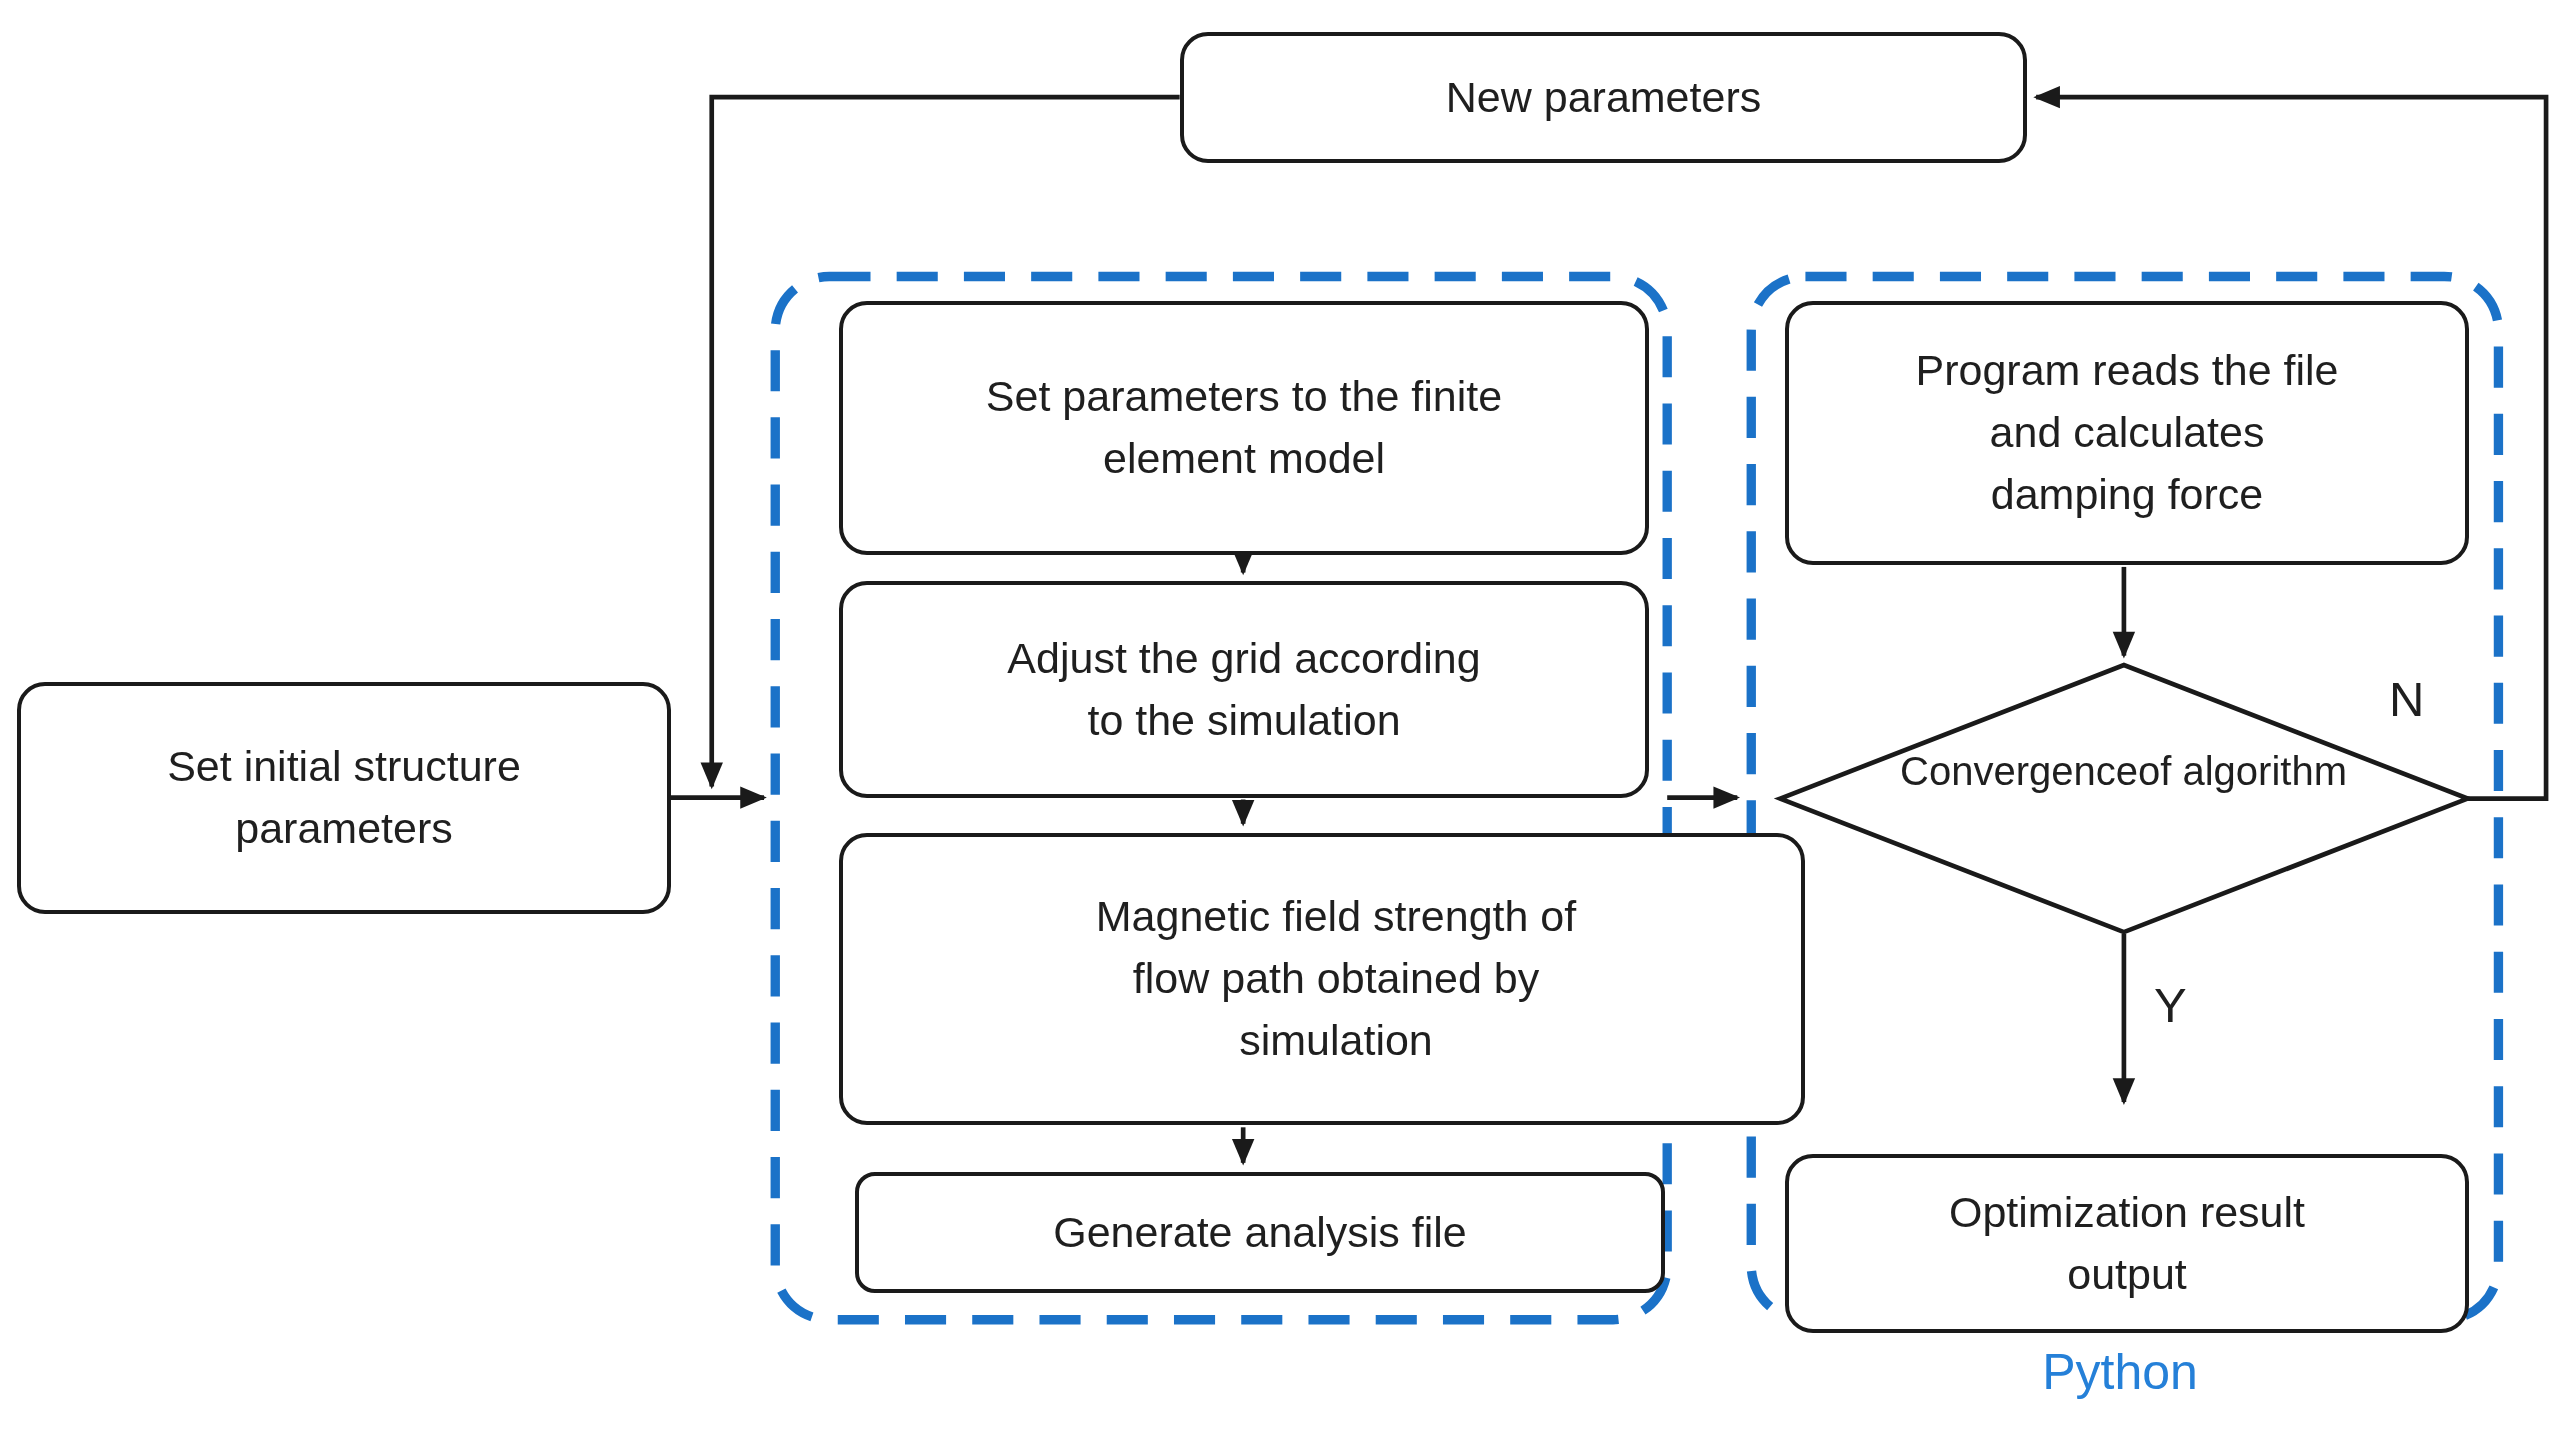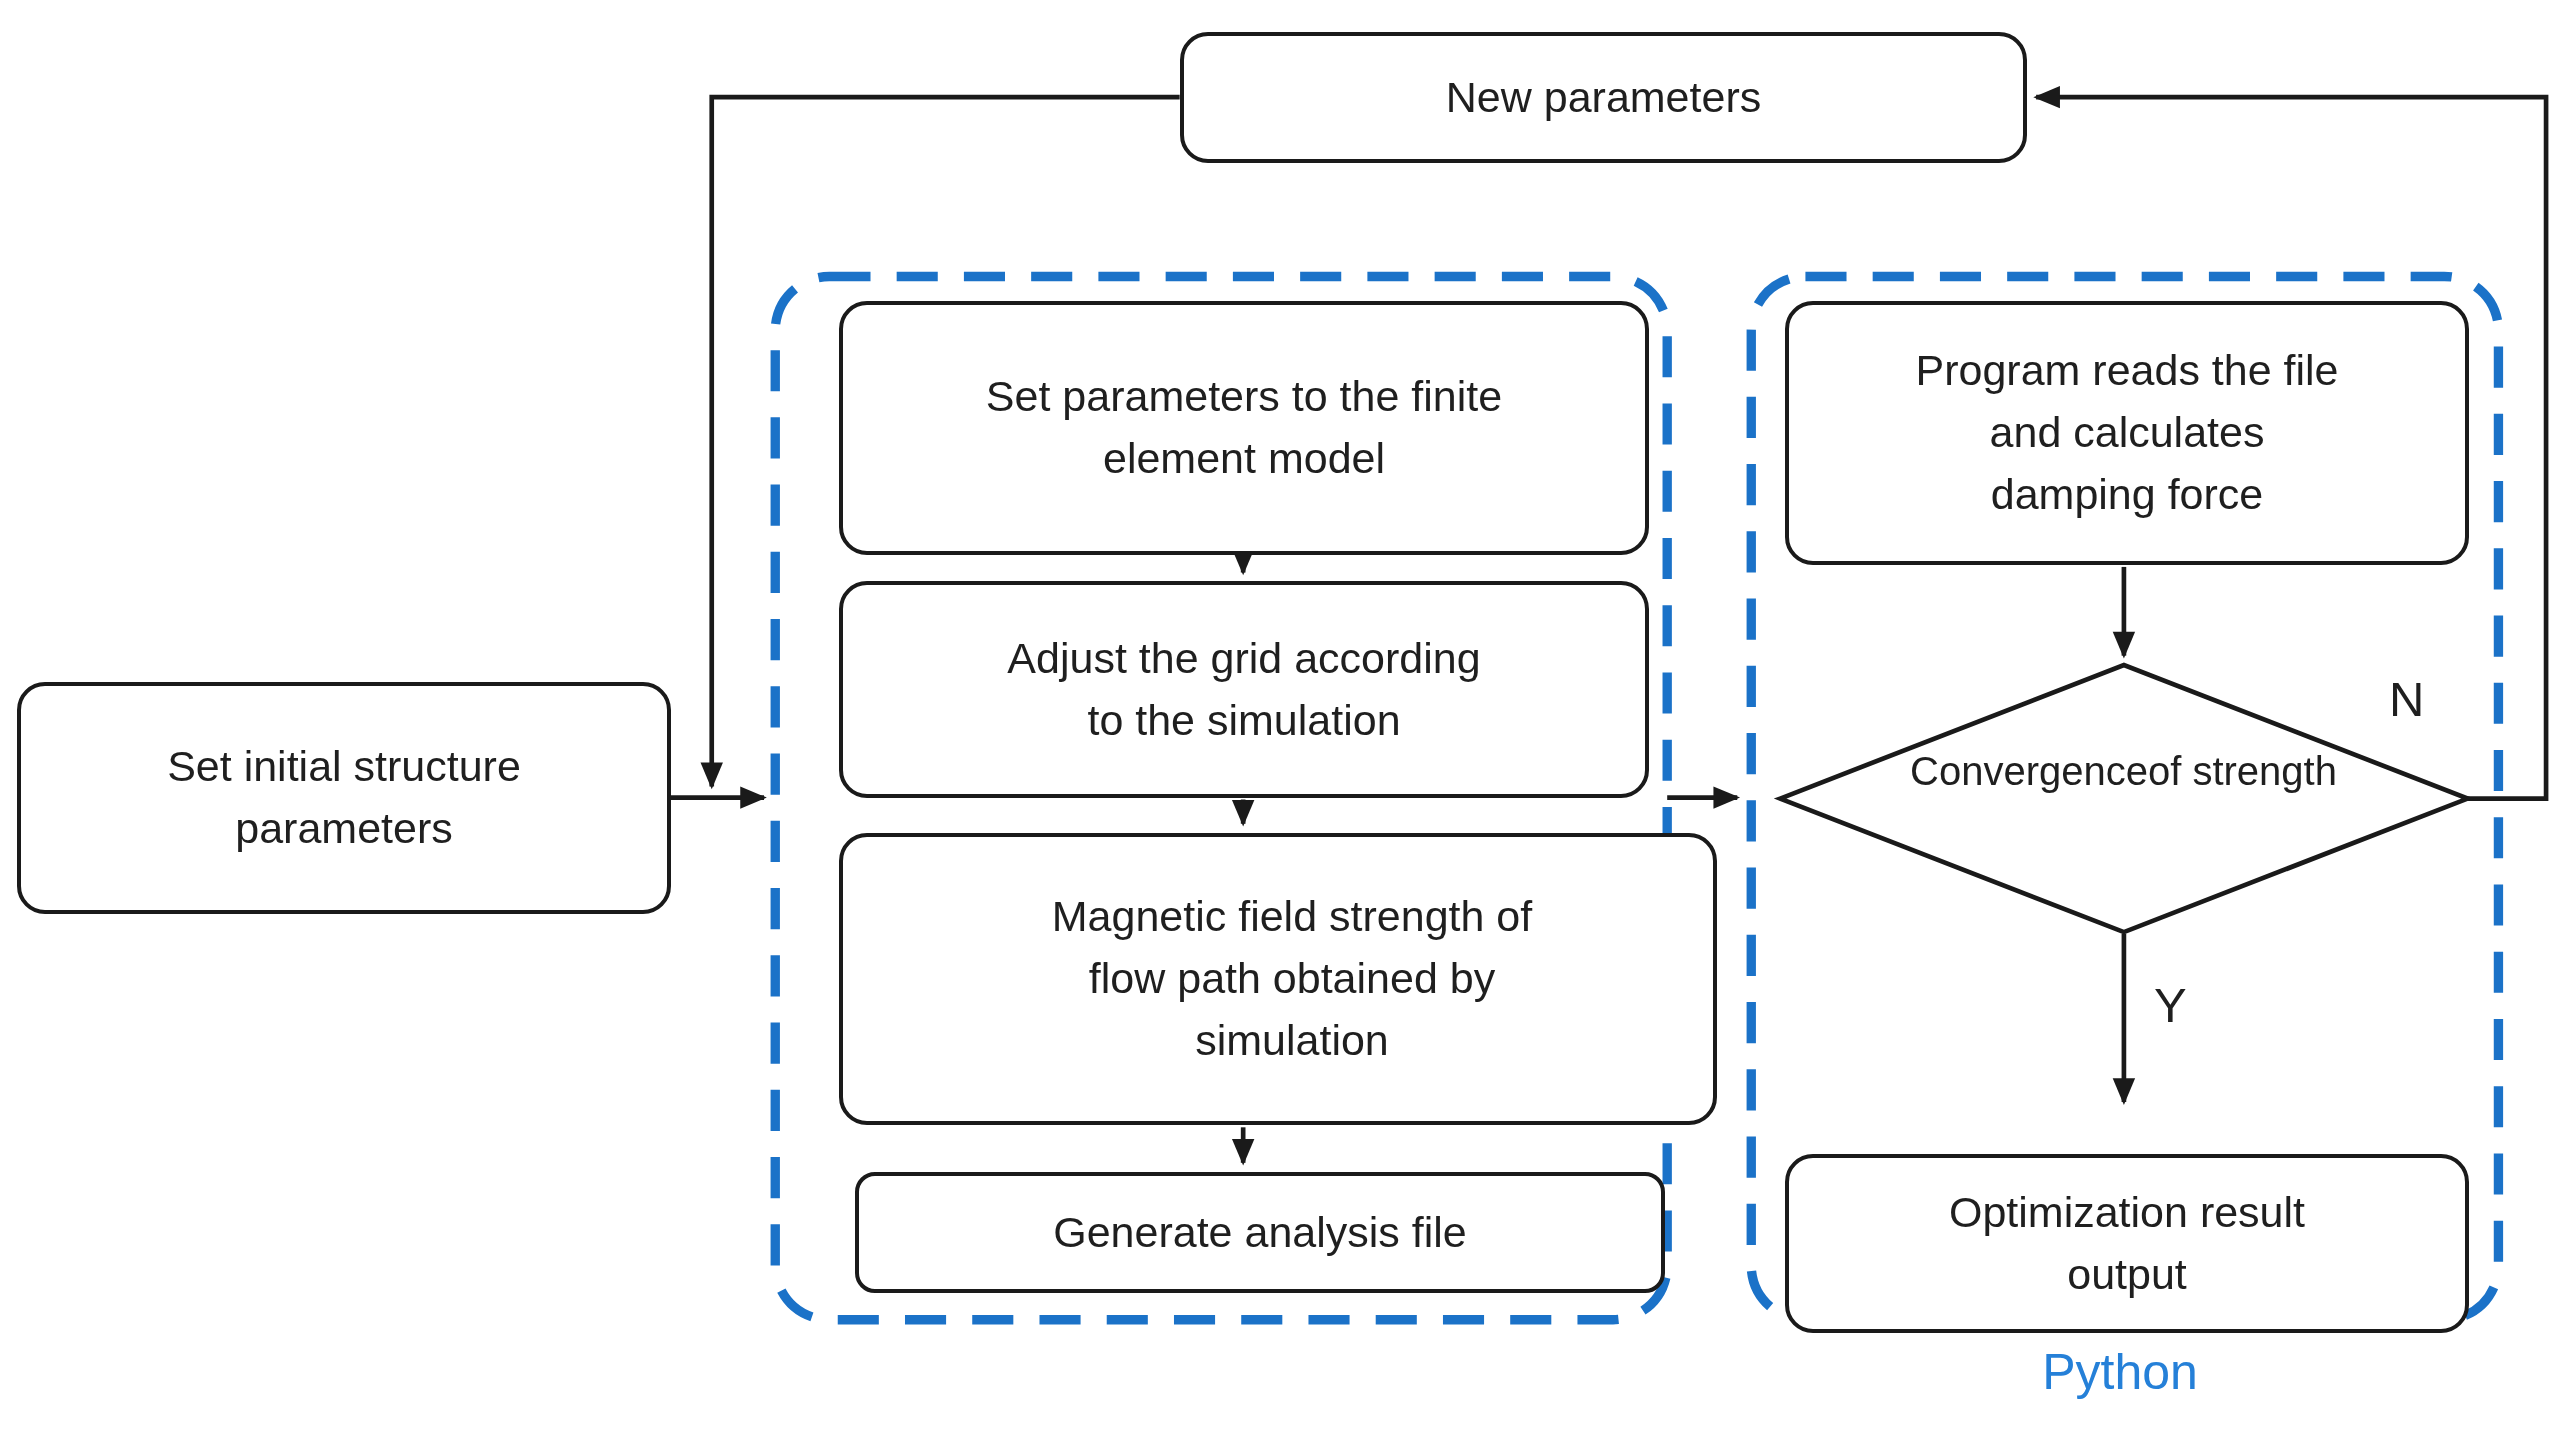--- a/index.html
+++ b/index.html
@@ -100,39 +100,39 @@
   <div class="node" style="left:839px; top:301px; width:810px; height:254px;">
     <span>Set parameters to the finite</span>
     <span>element model</span>
   </div>
 
   <div class="node" style="left:839px; top:581px; width:810px; height:217px;">
     <span>Adjust the grid according</span>
     <span>to the simulation</span>
   </div>
 
-  <div class="node" style="left:839px; top:833px; width:878px; height:292px;padding-left:28px;">
+  <div class="node" style="left:839px; top:833px; width:966px; height:292px;padding-left:28px;">
     <span>Magnetic field strength of</span>
     <span>flow path obtained by</span>
     <span>simulation</span>
   </div>
 
   <div class="node" style="left:839px; top:1172px; width:810px; height:121px; border-radius:20px;margin-left:16px;">
     <span>Generate analysis file</span>
   </div>
 
   <div class="node" style="left:1785px; top:301px; width:684px; height:264px;">
     <span>Program reads the file</span>
     <span>and calculates</span>
     <span>damping force</span>
   </div>
 
   <div class="diamond-label" style="left:1890px; top:743px; width:467px; height:112px;">
     <span>Convergence</span>
-    <span>of strength</span>
+    <span>of algorithm</span>
   </div>
 
   <div class="node" style="left:1785px; top:1154px; width:684px; height:179px;">
     <span>Optimization result</span>
     <span>output</span>
   </div>
 
   <div class="branch-label" style="left:2389px; top:671px;">N</div>
   <div class="branch-label" style="left:2154px; top:977px;">Y</div>
 

